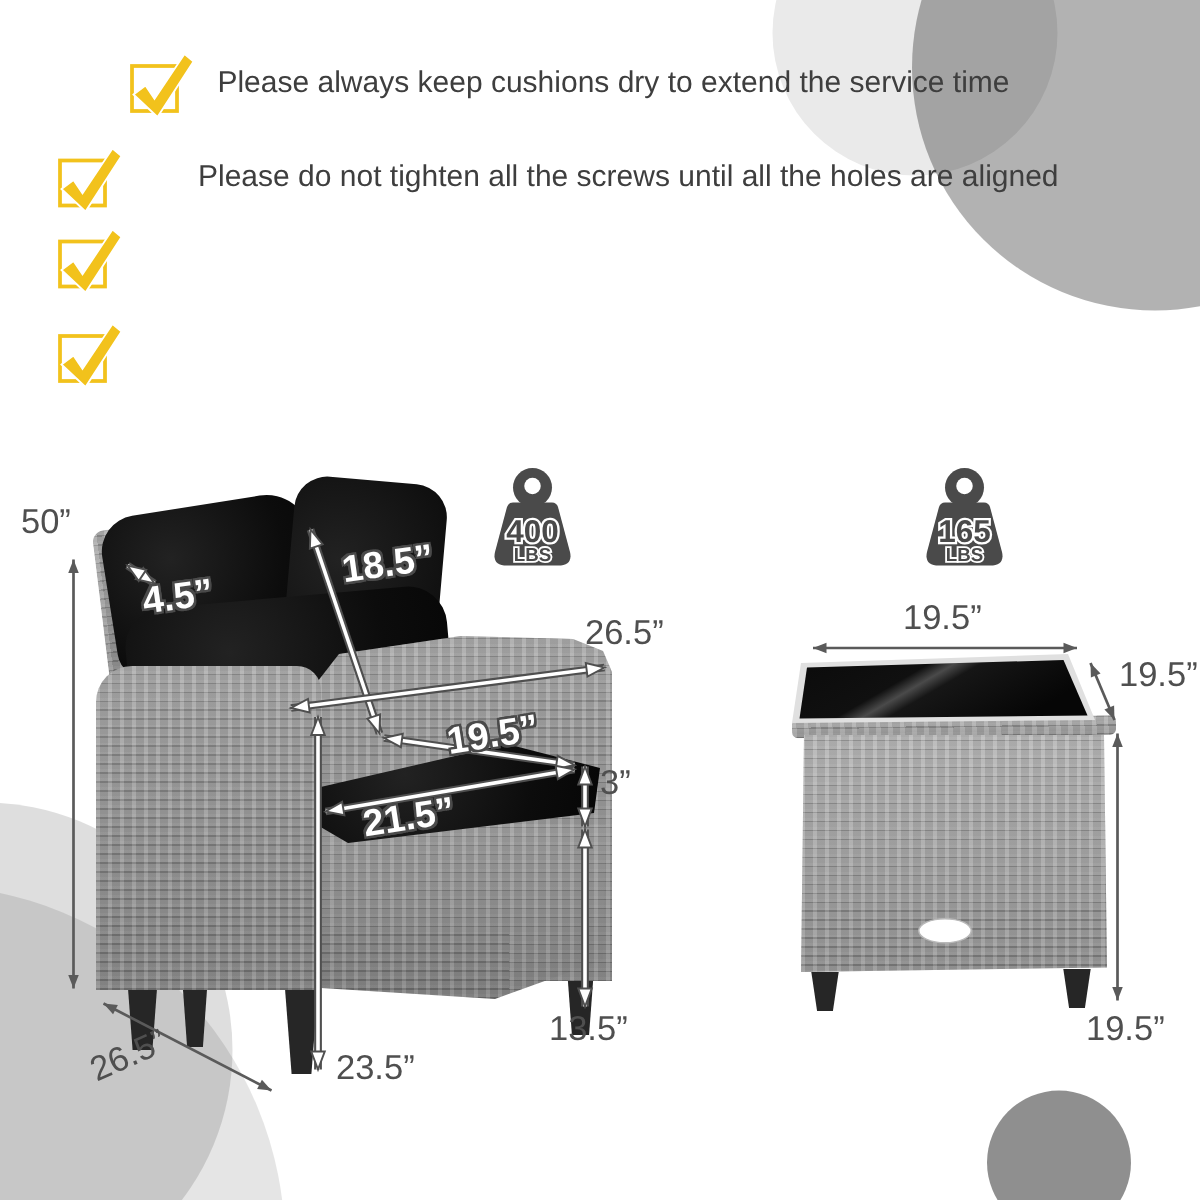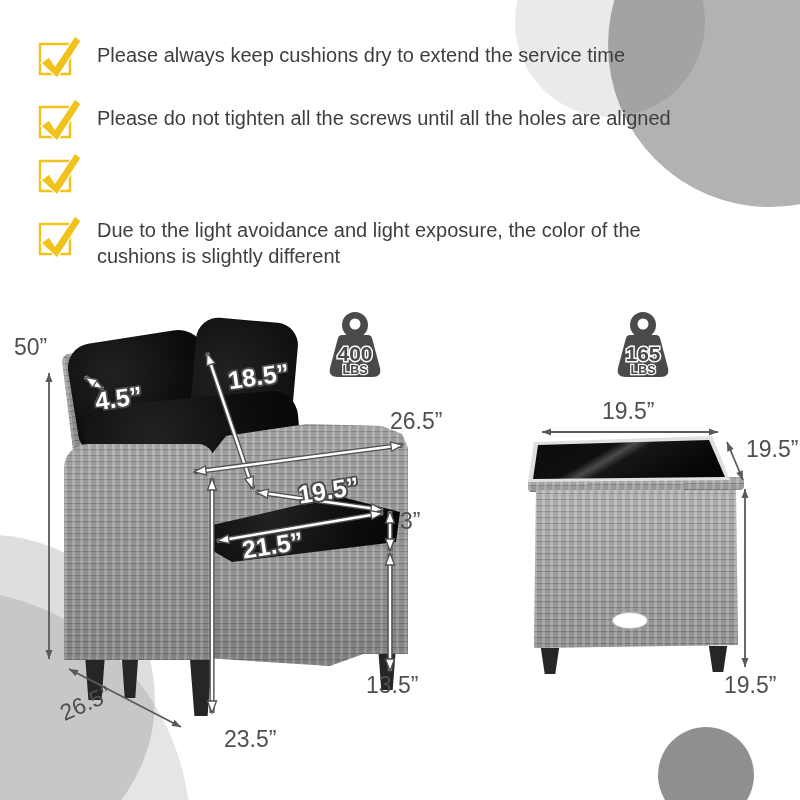--- a/index.html
+++ b/index.html
@@ -39,49 +39,48 @@
 <body>
 
 <div class="stage">
 
   <div class="circle" style="left:515px;top:-73px;width:190px;height:190px;background:#eaeaea;z-index:0;"></div>
   <div class="circle" style="left:608px;top:-117px;width:324px;height:324px;background:rgba(0,0,0,0.30);z-index:0;"></div>
   <div class="circle" style="left:-290px;top:590px;width:480px;height:480px;background:rgba(0,0,0,0.10);z-index:0;"></div>
   <div class="circle" style="left:-175px;top:535px;width:330px;height:330px;background:rgba(0,0,0,0.13);z-index:0;"></div>
   <div class="circle" style="left:658px;top:727px;width:96px;height:96px;background:rgba(0,0,0,0.44);z-index:0;"></div>
 
-  <div class="note" style="left:33px;top:33px;width:640px;">
+  <div class="note" style="left:33px;top:33px;width:640px;justify-content:flex-end;">
     <svg class="check" width="50" height="50" viewBox="0 0 50 50">
       <rect x="7" y="11" width="30" height="30" fill="#fff" stroke="var(--accent,#F2C21C)" stroke-width="2.5"></rect>
       <polygon points="8,30 16,24 22,33 42,3 48,8 24,45" fill="var(--accent,#F2C21C)" stroke="#fff" stroke-width="1.2"></polygon>
     </svg>
     <div class="note-text" style="margin-top:9px;">Please always keep cushions dry to extend the service time</div>
   </div>
 
-  <div class="note" style="left:33px;top:96px;width:680px;">
+  <div class="note" style="left:33px;top:96px;width:680px;gap:35px;">
     <svg class="check" width="50" height="50" viewBox="0 0 50 50">
       <rect x="7" y="11" width="30" height="30" fill="#fff" stroke="var(--accent,#F2C21C)" stroke-width="2.5"></rect>
       <polygon points="8,30 16,24 22,33 42,3 48,8 24,45" fill="var(--accent,#F2C21C)" stroke="#fff" stroke-width="1.2"></polygon>
     </svg>
     <div class="note-text" style="margin-top:9px;">Please do not tighten all the screws until all the holes are aligned</div>
   </div>
 
   <div class="note" style="left:33px;top:150px;width:625px;">
     <svg class="check" width="50" height="50" viewBox="0 0 50 50">
       <rect x="7" y="11" width="30" height="30" fill="#fff" stroke="var(--accent,#F2C21C)" stroke-width="2.5"></rect>
       <polygon points="8,30 16,24 22,33 42,3 48,8 24,45" fill="var(--accent,#F2C21C)" stroke="#fff" stroke-width="1.2"></polygon>
     </svg>
   </div>
 
   <div class="note" style="left:33px;top:213px;width:660px;">
     <svg class="check" width="50" height="50" viewBox="0 0 50 50">
       <rect x="7" y="11" width="30" height="30" fill="#fff" stroke="var(--accent,#F2C21C)" stroke-width="2.5"></rect>
       <polygon points="8,30 16,24 22,33 42,3 48,8 24,45" fill="var(--accent,#F2C21C)" stroke="#fff" stroke-width="1.2"></polygon>
     </svg>
-    <div class="note-text" style="margin-top:4px;max-width:592px;">Due to the light avoidance and light exposure, the color of the cushions is slightly different</div>
   </div>
 
   <svg class="weight" style="left:317px;top:310px;" width="76" height="72" viewBox="0 0 76 72">
     <circle cx="38" cy="15" r="13" fill="var(--icon-gray,#4a4a4a)"></circle>
     <circle cx="38" cy="14" r="5.5" fill="#fff"></circle>
     <path d="M25 25 h26 q3 0 4 3 l8 30 q2 9 -8 9 H21 q-10 0 -8 -9 l8 -30 q1 -3 4 -3 z" fill="var(--icon-gray,#4a4a4a)"></path>
     <text x="38" y="51" text-anchor="middle" font-size="21" stroke-width="3">400</text>
     <text x="38" y="64" text-anchor="middle" font-size="12.5" stroke-width="2.4">LBS</text>
   </svg>
 
@@ -180,18 +179,18 @@
     </svg>
 
   <span class="lbl lbl-d" style="left:14px;top:334px;">50”</span>
   <span class="lbl lbl-w" style="left:95px;top:384px;transform:rotate(-8deg);">4.5”</span>
   <span class="lbl lbl-w" style="left:228px;top:362px;transform:rotate(-8deg);">18.5”</span>
   <span class="lbl lbl-d" style="left:390px;top:408px;">26.5”</span>
   <span class="lbl lbl-w" style="left:298px;top:476px;transform:rotate(-9deg);">19.5”</span>
   <span class="lbl lbl-d" style="left:400px;top:508px;">3”</span>
   <span class="lbl lbl-w" style="left:242px;top:531px;transform:rotate(-9deg);">21.5”</span>
   <span class="lbl lbl-d" style="left:366px;top:672px;">13.5”</span>
-  <span class="lbl lbl-d" style="left:224px;top:698px;margin-top:28px;">23.5”</span>
+  <span class="lbl lbl-d" style="left:224px;top:698px;">23.5”</span>
   <span class="lbl lbl-d" style="left:56px;top:702px;transform:rotate(-24deg);transform-origin:left top;">26.5”</span>
   <span class="lbl lbl-d" style="left:602px;top:398px;">19.5”</span>
   <span class="lbl lbl-d" style="left:746px;top:436px;">19.5”</span>
   <span class="lbl lbl-d" style="left:724px;top:672px;">19.5”</span>
 </div>
 
 </body></html>

